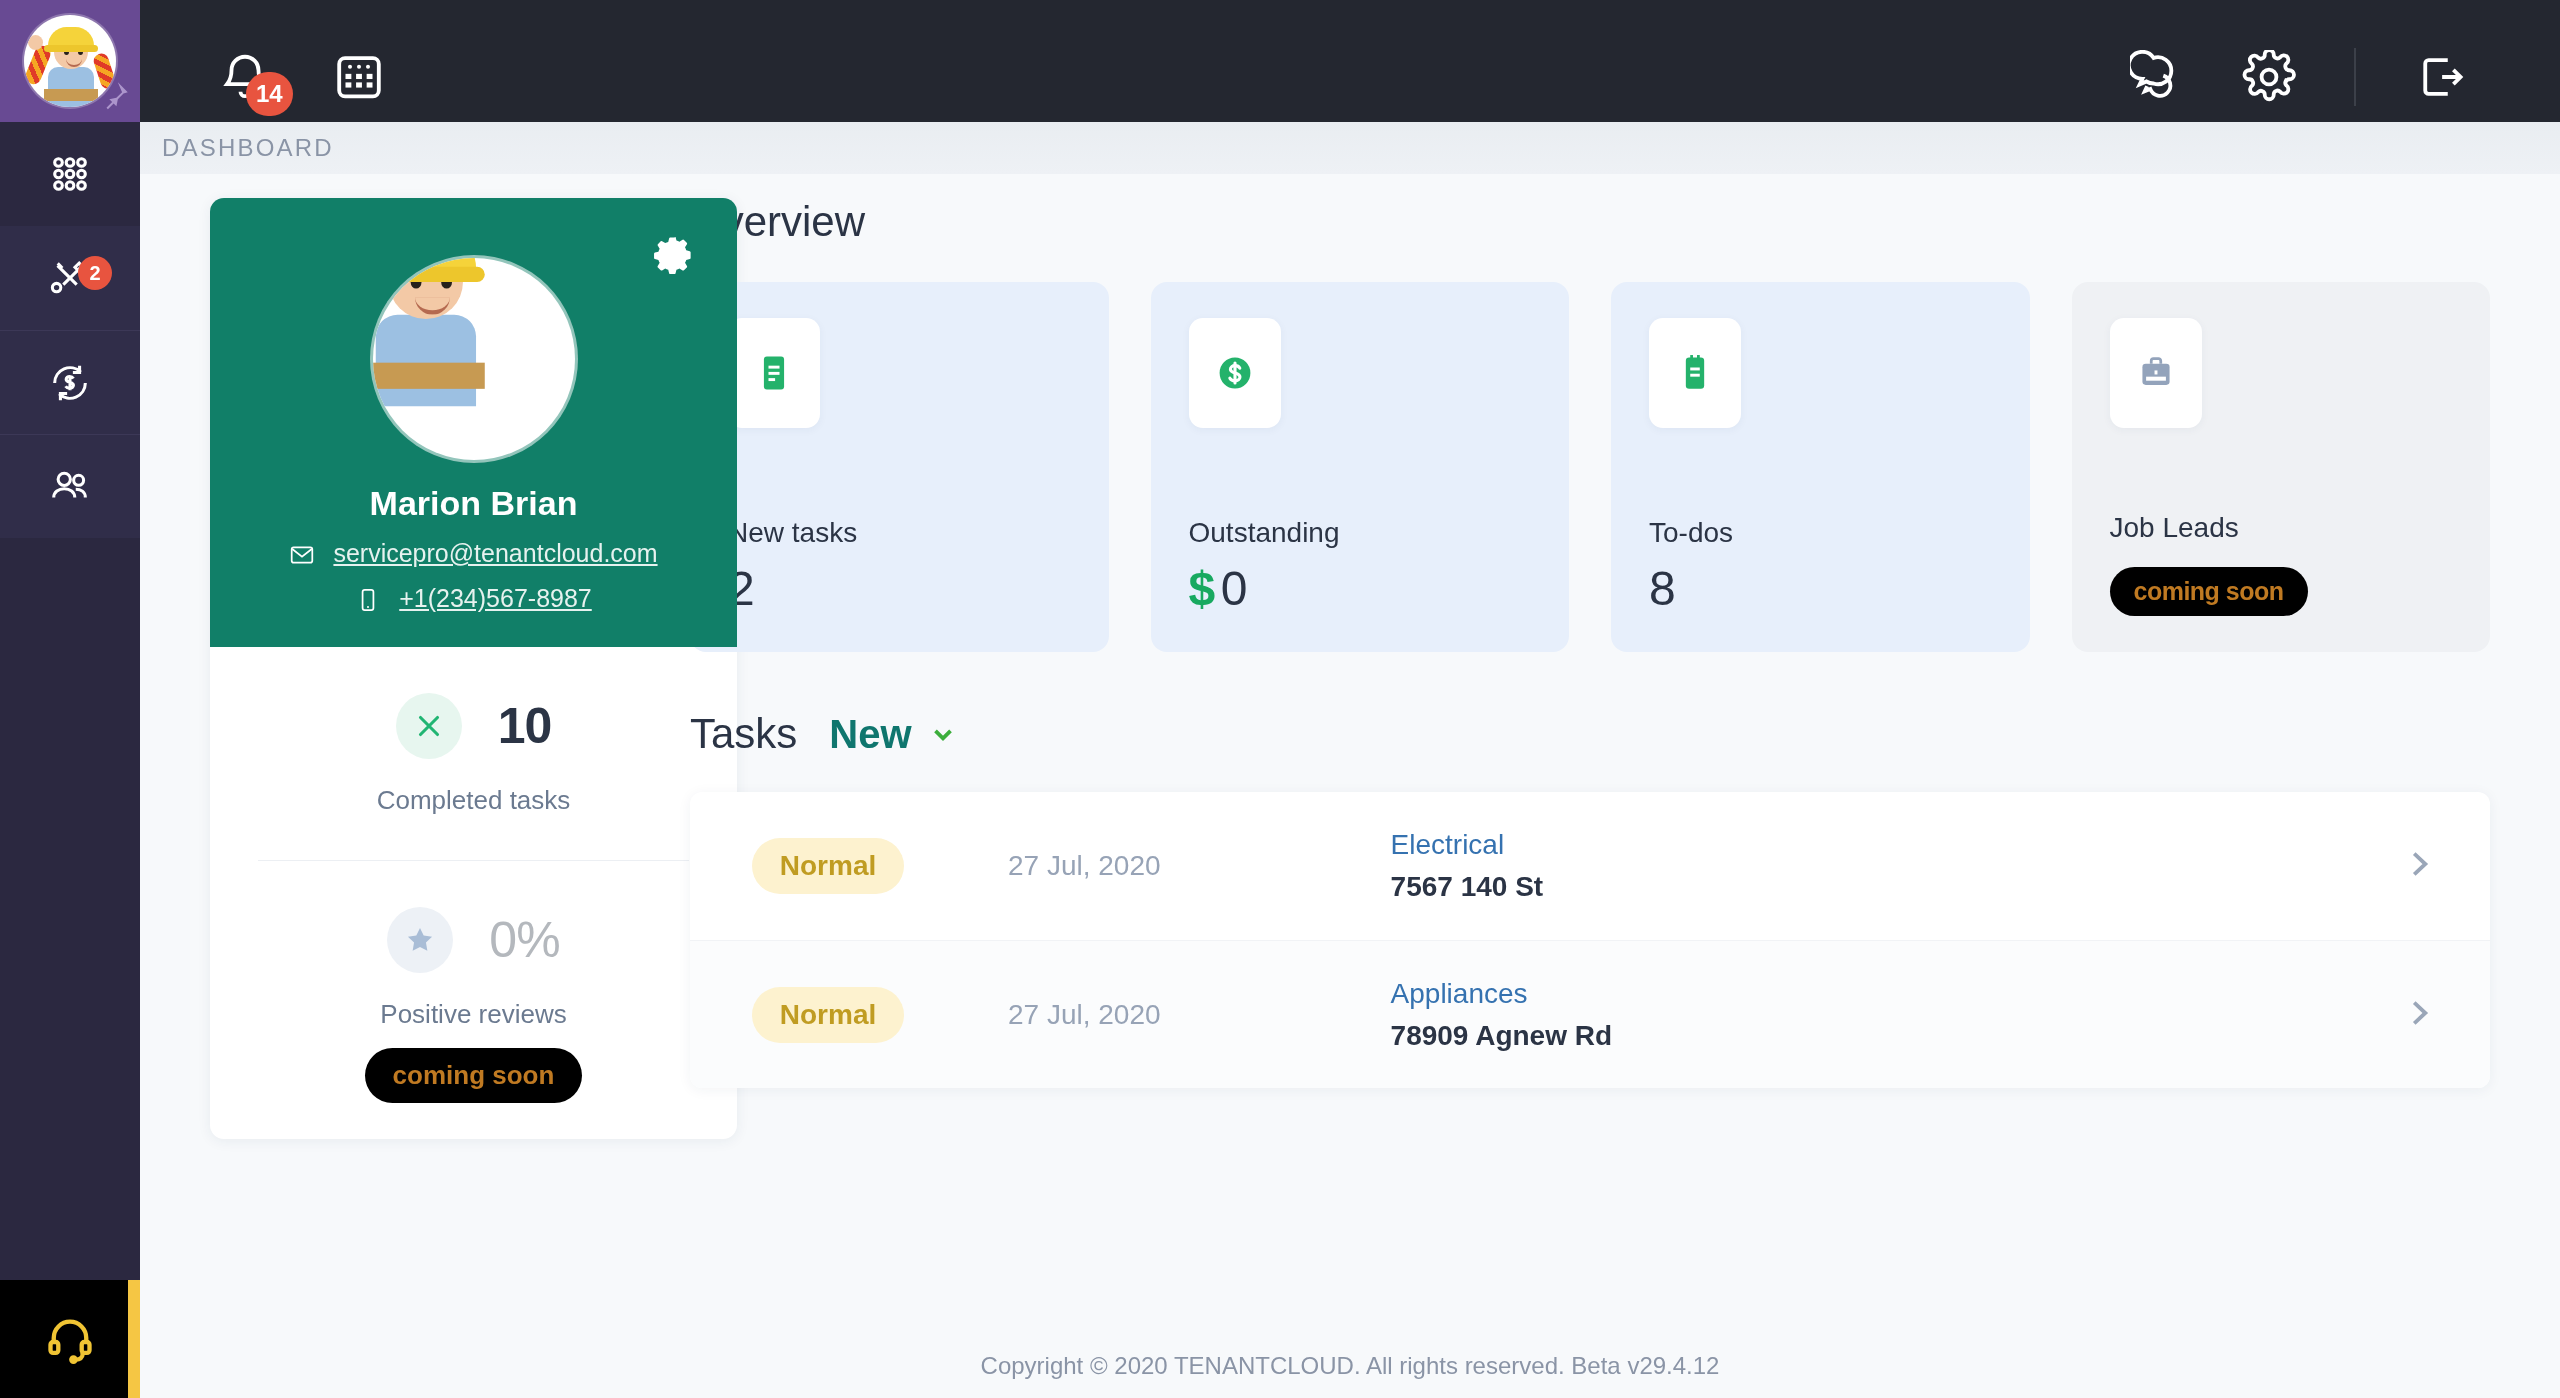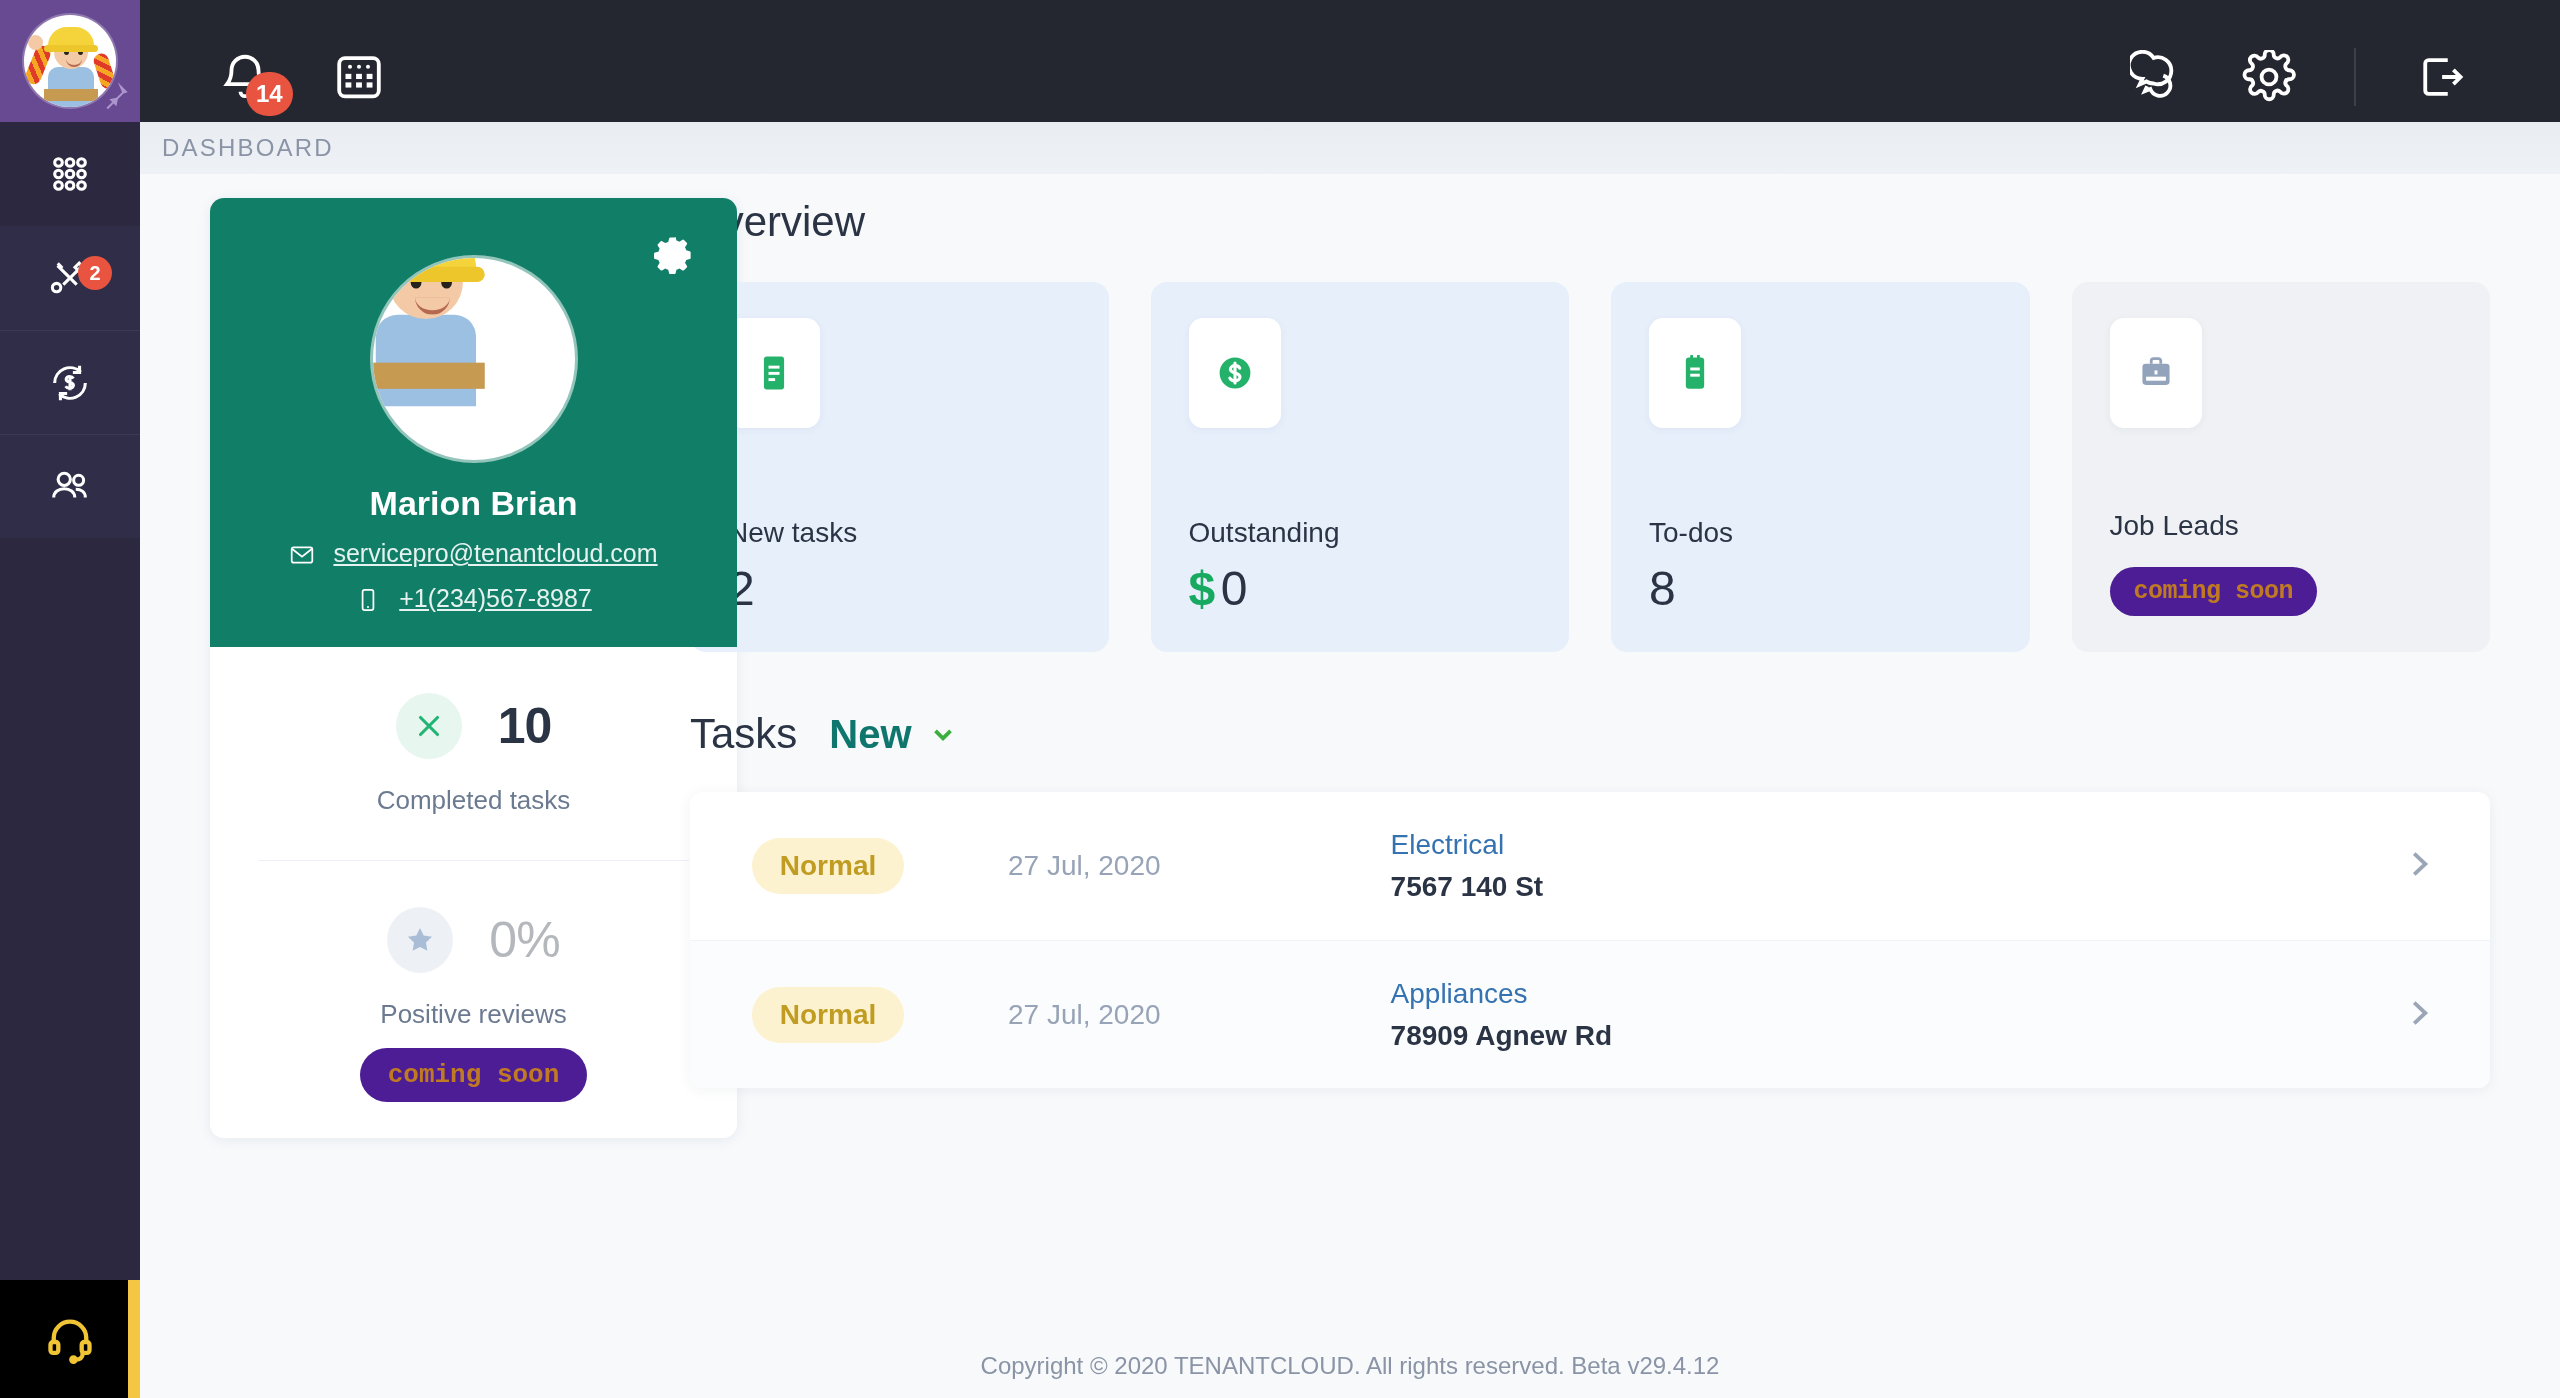--- a/index.html
+++ b/index.html
@@ -165,23 +165,23 @@
     display: flex; align-items: center; justify-content: center;
   }
   .stat-bubble.green { background: #e7f6ef; }
   .stat-bubble.grey  { background: #edf1f6; }
   .stat-bubble svg { width: 34px; height: 34px; }
   .stat-value { font-size: 50px; font-weight: 700; color: #2b3445; letter-spacing: -1px; }
   .stat-value.muted { color: #b4b8bd; font-weight: 400; }
   .stat-label { margin-top: 26px; font-size: 26px; color: #6b7a90; }
   .badge-soon {
     display: inline-block; margin-top: 18px;
-    background: #4c1d95; color: #c07a22;
+    background: #000000; color: #c07a22;
     font-size: 26px; font-weight: 700;
-    padding: 12px 28px; border-radius: 28px; font-family: Liberation Mono, monospace;
+    padding: 12px 28px; border-radius: 28px;
   }
   .divider { height: 1px; background: #eceff3; margin: 34px 48px 0; }
 
   
   .main-col { flex: 1 1 auto; padding-left: 62px; padding-right: 70px; }
   .section-title {
     font-size: 42px; color: #2b3445; font-weight: 400;
     margin-bottom: 36px;
   }
   .ov-cards { display: flex; gap: 42px; }

